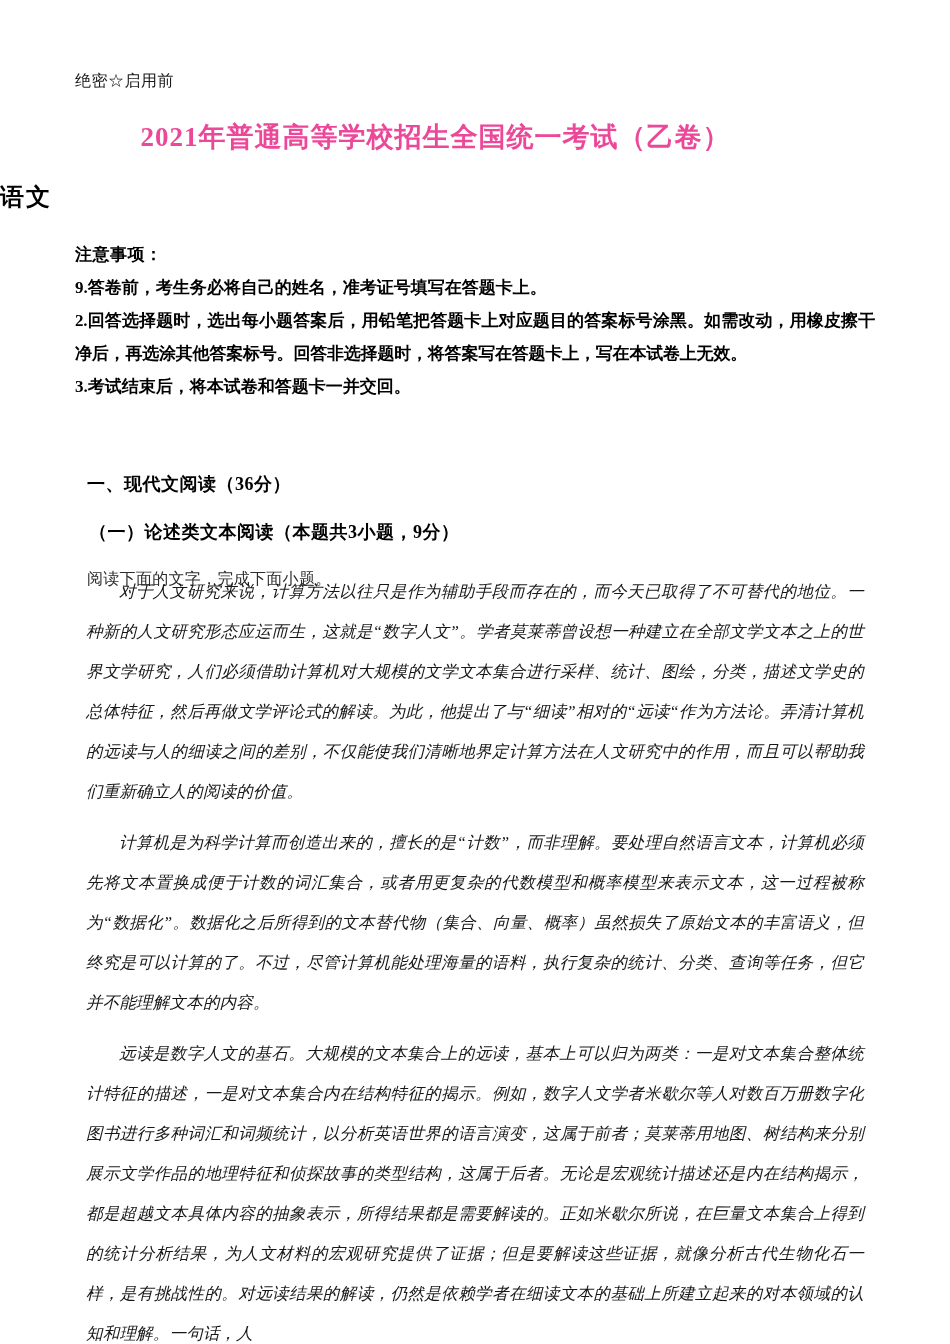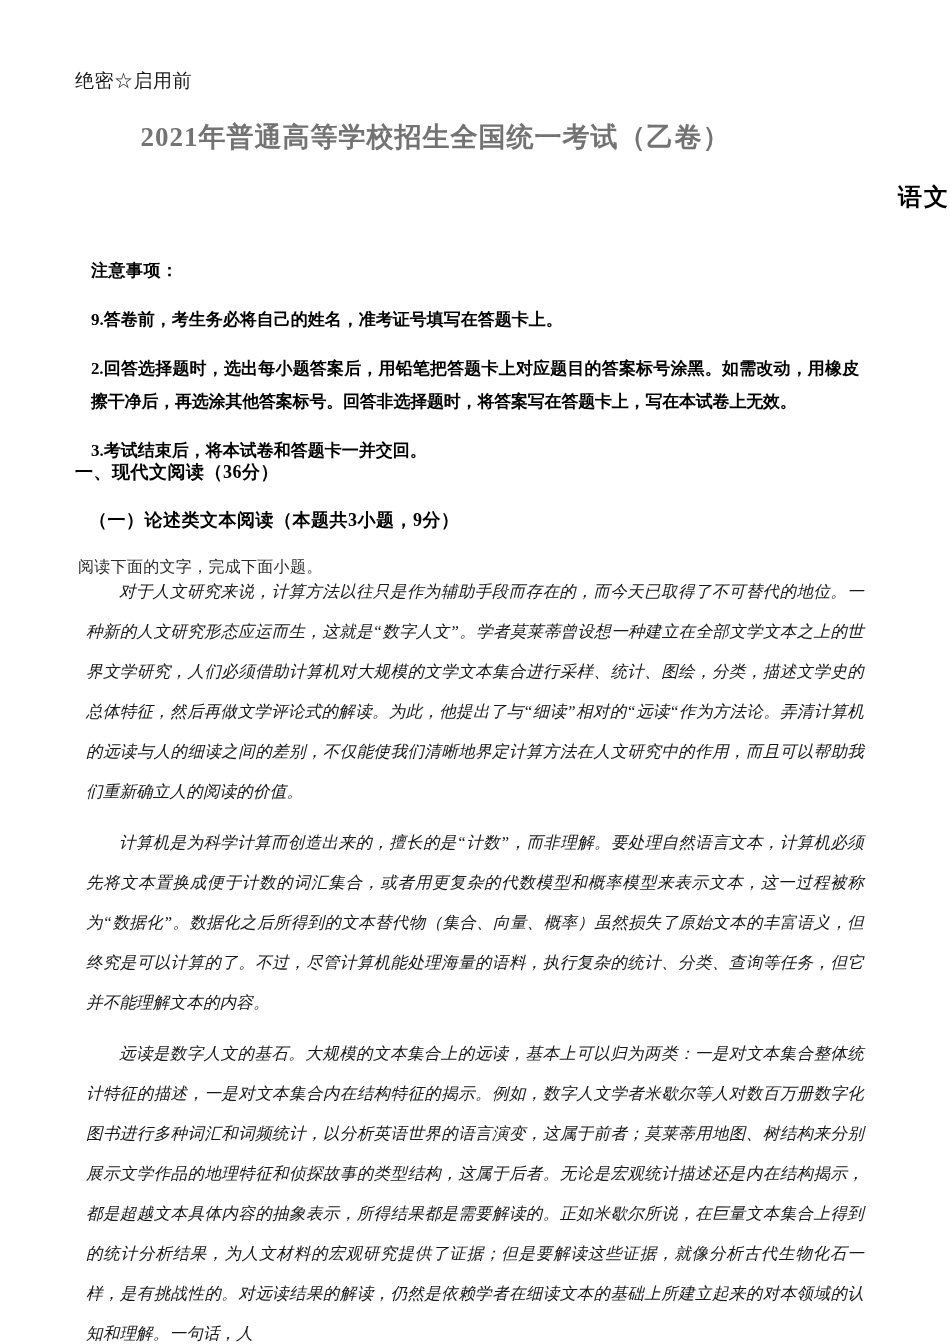--- a/index.html
+++ b/index.html
@@ -22,48 +22,48 @@
     overflow: hidden;
     box-sizing: border-box;
   }
 
   
   .secrecy-line {
     position: absolute;
     left: 75px;
     top: 70px;
     font-family: "Liberation Serif", "DejaVu Serif", serif;
-    font-size: 19px;
+    font-size: 16px;
     line-height: 22px;
     color: #1a1a1a;
     letter-spacing: 0.5px;
     white-space: nowrap;
   }
 
   
   .doc-title {
     position: absolute;
     left: 0;
     top: 118px;
     width: 871px;
     text-align: center;
     font-family: "Liberation Serif", "DejaVu Serif", serif;
     font-size: 27px;
     font-weight: 700;
     line-height: 38px;
     letter-spacing: 1px;
-    color: #737373;
+    color: #ec4899;
   }
 
   .doc-subtitle {
     position: absolute;
     left: 0;
     top: 180px;
     width: 950px;
-    text-align: right;
+    text-align: left;
     font-family: "Liberation Serif", "DejaVu Serif", serif;
     font-size: 24px;
     font-weight: 700;
     line-height: 34px;
     letter-spacing: 2px;
     color: #000000;
   }
 
   
   .notice-block {
@@ -75,21 +75,21 @@
 
   .notice-heading,
   .notice-item {
     font-family: "Liberation Serif", "DejaVu Serif", serif;
     font-weight: 700;
     font-size: 17px;
     line-height: 33px;
     color: #000000;
     text-align: justify;
     text-justify: inter-ideograph;
-    margin: 16px;
+    margin: 0;
   }
 
   .notice-heading {
     letter-spacing: 0.5px;
   }
 
   .notice-item.tight {
     letter-spacing: -0.2px;
   }
 
@@ -99,41 +99,41 @@
     left: 75px;
     top: 455px;
     width: 800px;
   }
 
   .section-heading {
     font-family: "Liberation Serif", "DejaVu Serif", serif;
     font-weight: 700;
     font-size: 18px;
     line-height: 34px;
-    margin: 0;
+    margin: 12px;
     letter-spacing: 0.5px;
     color: #000000;
   }
 
   .sub-section-heading {
     font-family: "Liberation Serif", "DejaVu Serif", serif;
     font-weight: 700;
     font-size: 18px;
     line-height: 34px;
     margin: 14px;
     letter-spacing: 0.5px;
     color: #000000;
   }
 
   .instruction-line {
     font-family: "Liberation Serif", "DejaVu Serif", serif;
     font-weight: 400;
     font-size: 16px;
     line-height: 32px;
-    margin: 3px;
+    margin: 12px;
     color: #2b2b2b;
     letter-spacing: 0.3px;
   }
 
   
   .passage {
     position: absolute;
     left: 75px;
     top: 561px;
     width: 800px;

